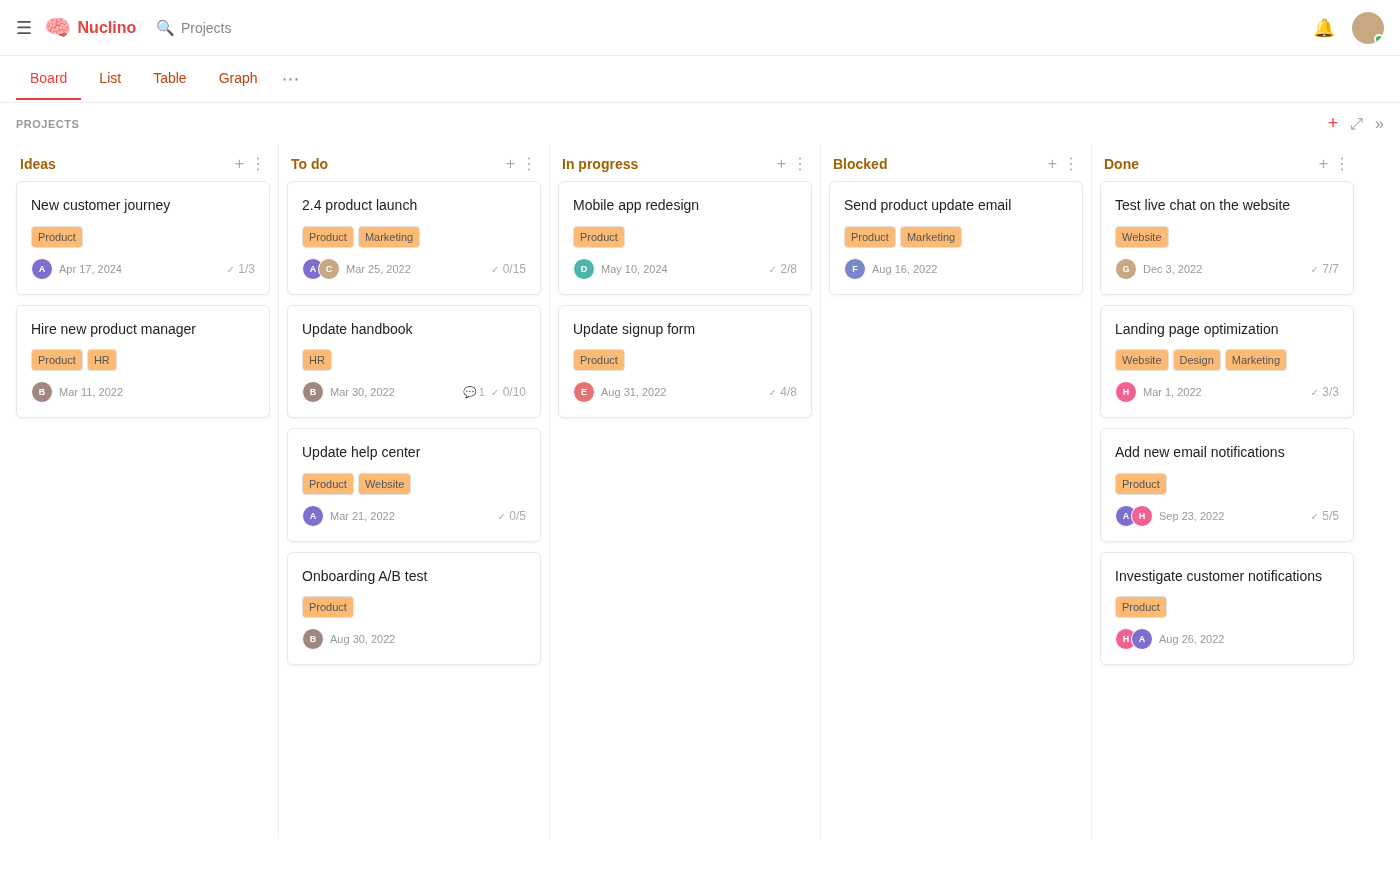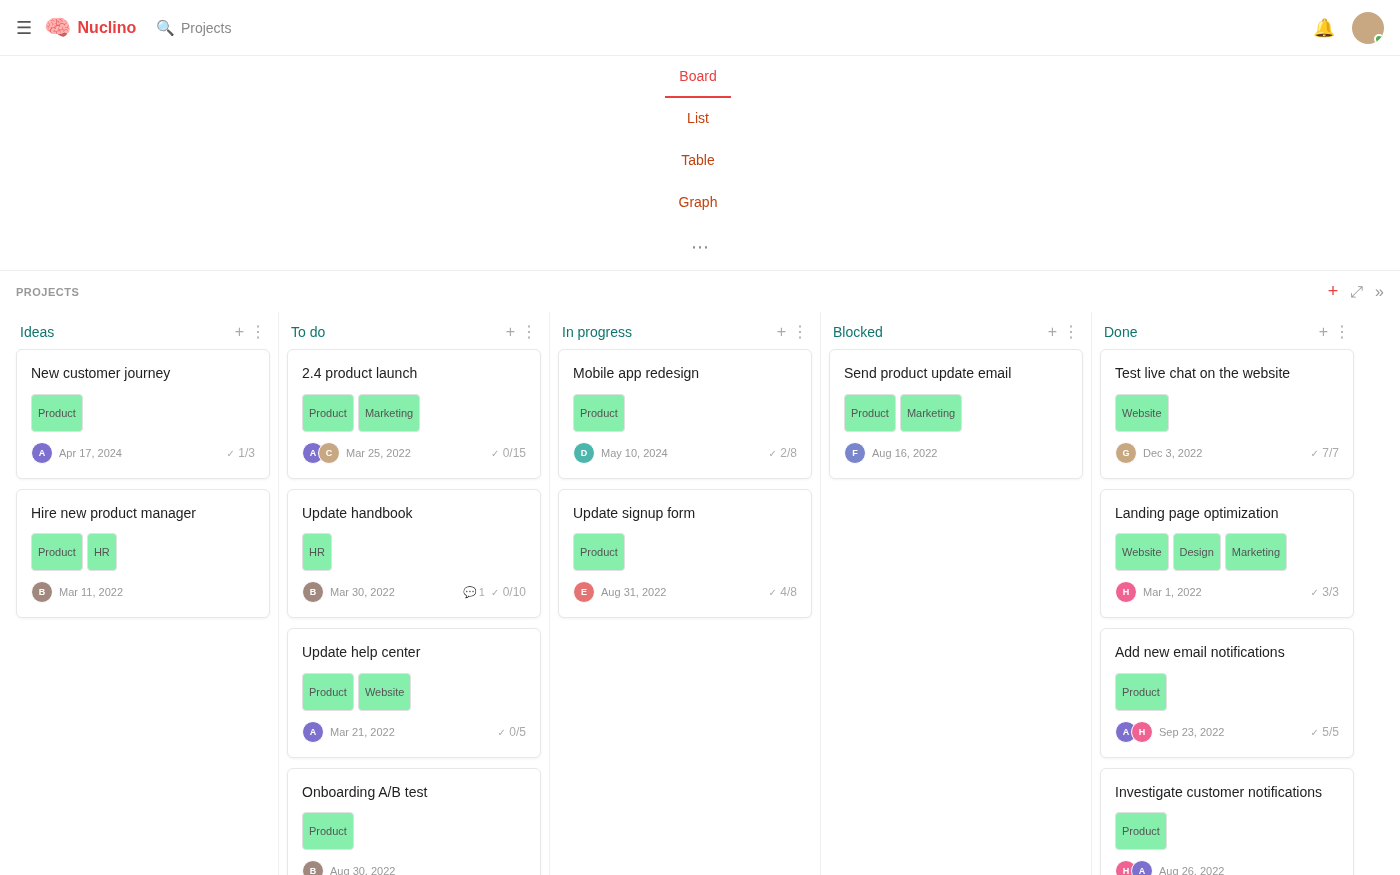--- a/index.html
+++ b/index.html
@@ -17,21 +17,21 @@
     .nav-search { display: flex; align-items: center; gap: 6px; color: #888; cursor: pointer; }
     .nav-search-text { color: #888; font-size: 14px; }
     .nav-right { margin-left: auto; display: flex; align-items: center; gap: 16px; }
     .nav-bell { color: #888; font-size: 18px; cursor: pointer; }
     .nav-avatar { width: 32px; height: 32px; border-radius: 50%; background: #c8a882; position: relative; overflow: hidden; }
     .nav-avatar-dot { width: 10px; height: 10px; background: #4caf50; border-radius: 50%; position: absolute; bottom: 0; right: 0; border: 2px solid #fff; }
 
     
     .tabs-bar {
       display: flex; align-items: center; padding: 0 16px;
-      border-bottom: 1px solid #eee; background: #fff; flex-direction: column;
+      border-bottom: 1px solid #eee; background: #fff;
     }
     .tab {
       padding: 12px 14px; cursor: pointer; font-size: 14px; color: #c2410c;
       border-bottom: 2px solid transparent; margin-right: 4px;
     }
     .tab.active { color: #e84040; border-bottom: 2px solid #e84040; font-weight: 500; }
     .tab-more { padding: 12px 6px; color: #888; cursor: pointer; font-size: 18px; }
 
     
     .projects-header {
@@ -46,35 +46,35 @@
     .board {
       display: flex; gap: 0; padding: 0 8px 20px 8px;
       overflow-x: auto; background: #fff; min-height: calc(875px - 160px);
     }
     .column {
       flex: 0 0 270px; min-width: 270px; padding: 0 8px;
     }
     .column-header {
       display: flex; align-items: center; padding: 10px 4px 8px 4px;
     }
-    .column-title { font-weight: 400; font-size: 14px; color: #0f766e; flex: 1; }
+    .column-title { font-weight: 700; font-size: 14px; color: #a16207; flex: 1; }
     .column-add { color: #aaa; cursor: pointer; font-size: 16px; margin-right: 6px; background: none; border: none; }
     .column-more { color: #aaa; cursor: pointer; font-size: 16px; background: none; border: none; }
 
     
     .card {
       background: #fff; border: 1px solid #e8e8e8; border-radius: 6px;
       padding: 14px; margin-bottom: 10px; cursor: pointer;
       box-shadow: 0 1px 3px rgba(0,0,0,0.05);
     }
     .card-title { font-size: 14px; font-weight: 500; color: #222; margin-bottom: 10px; line-height: 1.4; }
     .card-tags { display: flex; flex-wrap: wrap; gap: 4px; margin-bottom: 10px; }
     .tag {
-      font-size: 11px; color: #555; background: #86efac; border-radius: 4px;
-      padding: 12px 6px; border: 1px solid #e0e0e0;
+      font-size: 11px; color: #555; background: #fdba74; border-radius: 4px;
+      padding: 4px 6px; border: 1px solid #e0e0e0;
     }
     .card-footer { display: flex; align-items: center; gap: 6px; }
     .avatar-group { display: flex; }
     .avatar-sm {
       width: 22px; height: 22px; border-radius: 50%; overflow: hidden;
       border: 1.5px solid #fff; margin-right: -6px;
       background: #c8a882; flex-shrink: 0;
       display: flex; align-items: center; justify-content: center;
       font-size: 9px; font-weight: 600; color: #fff;
     }

